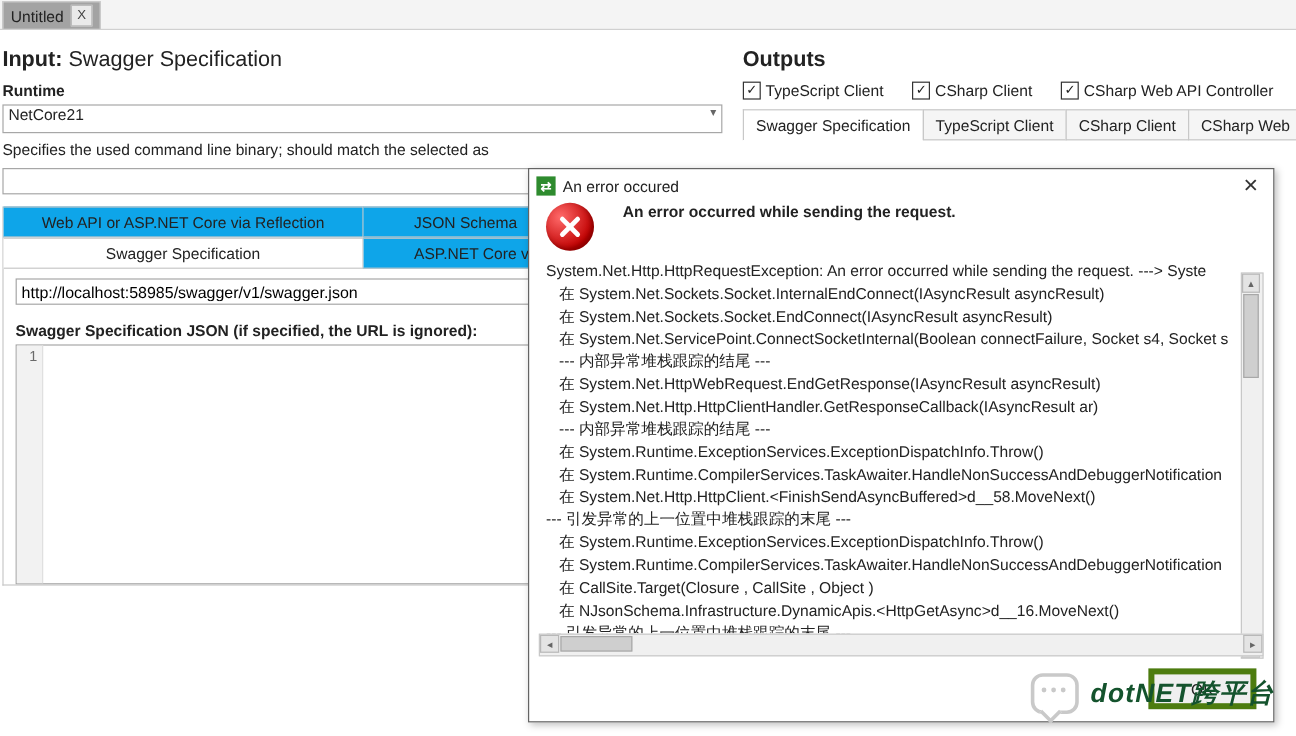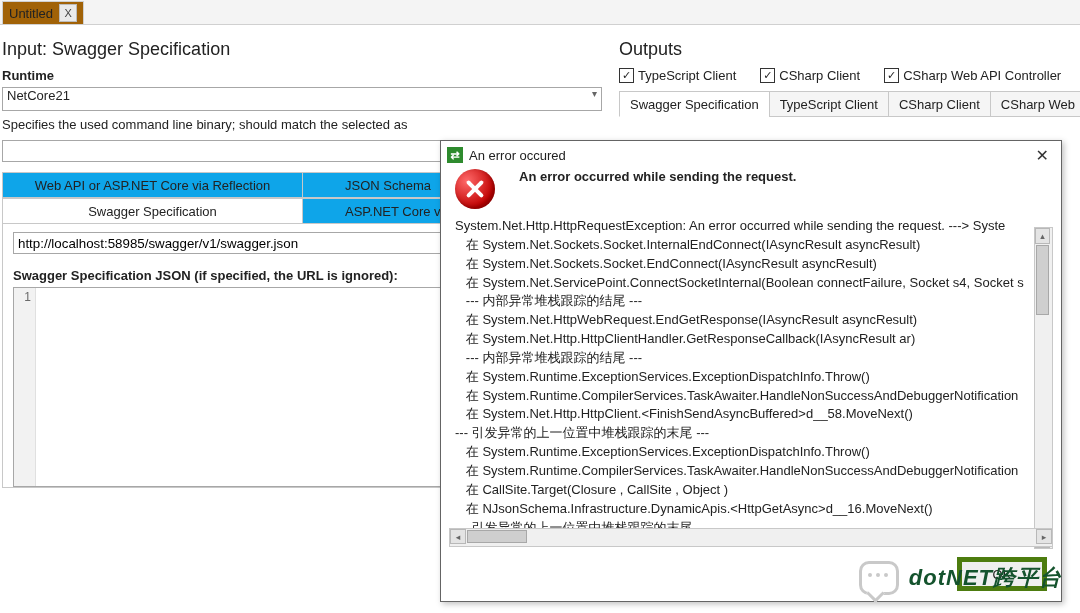--- a/index.html
+++ b/index.html
@@ -1,23 +1,23 @@
 <!DOCTYPE html>
 <html><head>
 <meta charset="utf-8">
 <style>
   html,body{margin:0;padding:0;font-family:"Segoe UI",Tahoma,Arial,sans-serif;font-size:13px;color:#222;background:#fff;width:1080px;height:613px;overflow:hidden;position:relative}
   .tab-strip{height:24px;border-bottom:1px solid #d0d0d0;display:flex;align-items:flex-end;padding-left:2px;background:#f4f4f4}
-  .doc-tab{display:flex;align-items:center;height:22px;padding:0 6px;background:#a16207;border:1px solid #d0d0d0;border-bottom:none;margin-right:2px}
+  .doc-tab{display:flex;align-items:center;height:22px;padding:0 6px;background:#a3a3a3;border:1px solid #d0d0d0;border-bottom:none;margin-right:2px}
   .doc-tab .close{width:16px;height:16px;border:1px solid #bcbcbc;background:#eaeaea;display:inline-flex;align-items:center;justify-content:center;margin-left:6px;font-size:11px;color:#444;cursor:default}
   .columns{display:flex;height:calc(100% - 24px)}
   .left-col{width:630px;padding:8px 10px 0 2px;box-sizing:border-box}
   .right-col{flex:1;padding:8px 0 0 6px;box-sizing:border-box}
   h2.section{font-size:18px;font-weight:400;margin:6px 0 8px 0}
-  h2.section b{font-weight:400}
+  h2.section b{font-weight:700}
   .lbl-bold{font-weight:700;margin:6px 0 4px 0;display:block}
   .combo{width:600px;height:24px;border:1px solid #a7a7a7;background:#fff;display:flex;align-items:flex-start;justify-content:space-between;padding:0 4px;box-sizing:border-box}
   .combo .arrow{font-size:10px;color:#666}
   .hint{margin:6px 0 8px 0}
   .text-input{width:600px;height:22px;border:1px solid #a7a7a7;box-sizing:border-box;padding:2px 4px;background:#fff}
   .button-grid{display:grid;grid-template-columns:1fr 1fr;width:600px;border-left:1px solid #c8c8c8}
   .button-grid .cell{border:1px solid #c8c8c8;border-left:none;height:24px;display:flex;align-items:center;justify-content:center;background:#0ea5e9;font-size:13px}
   .button-grid .cell.cut{justify-content:flex-start;padding-left:42px}
   .pane{border:1px solid #c8c8c8;border-top:none;width:600px;padding:8px 10px 0 10px;box-sizing:border-box}
   .json-area{width:578px;height:200px;border:1px solid #a7a7a7;box-sizing:border-box;position:relative;background:#fff}

